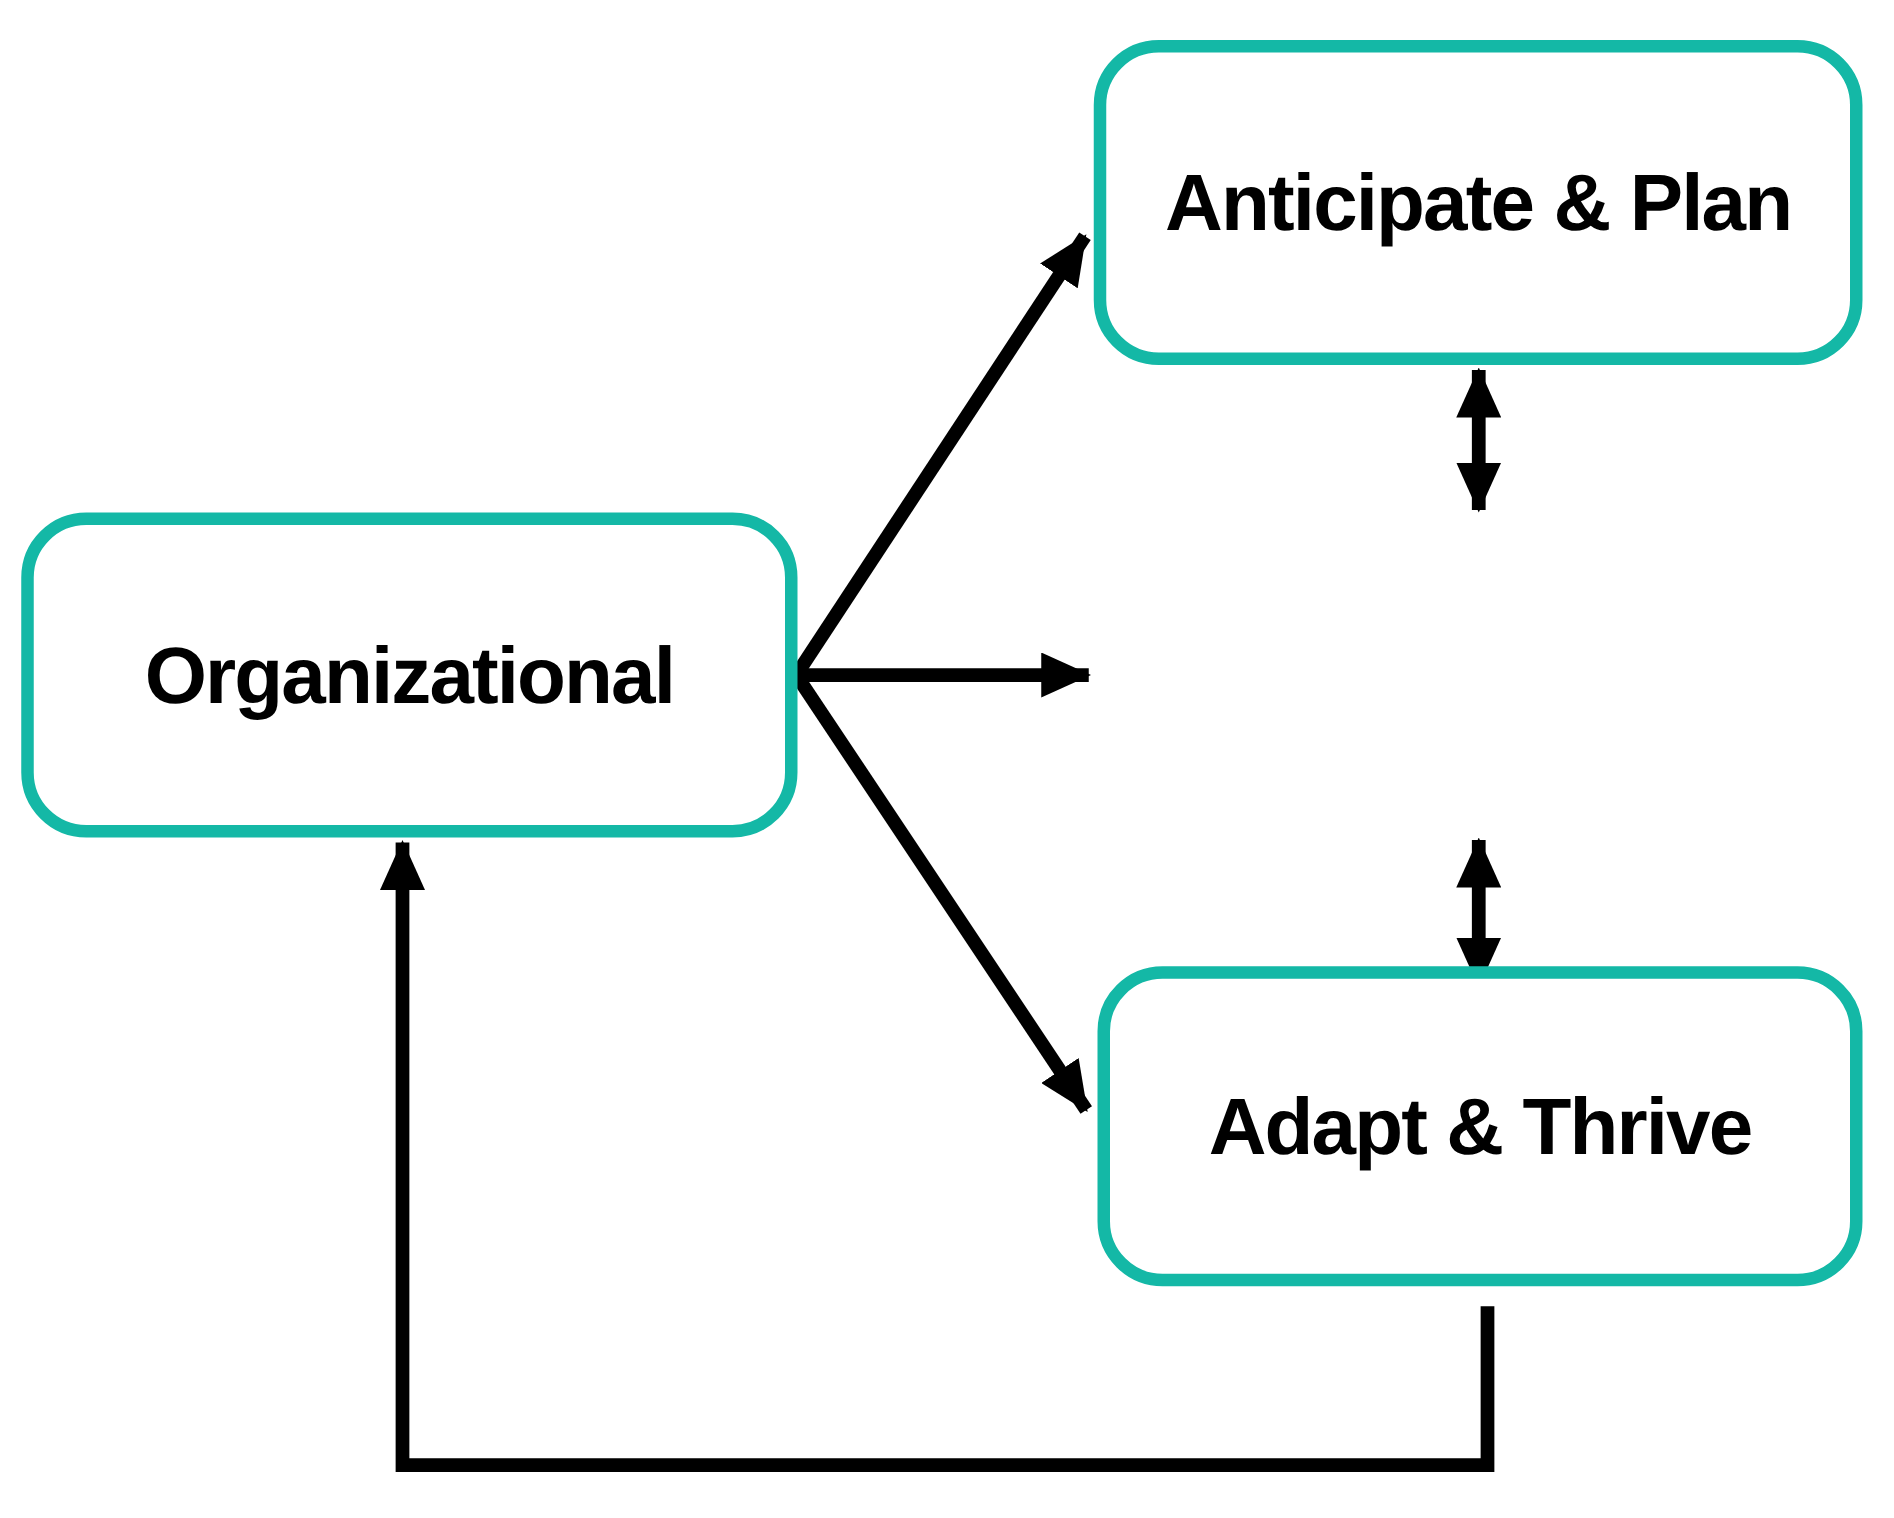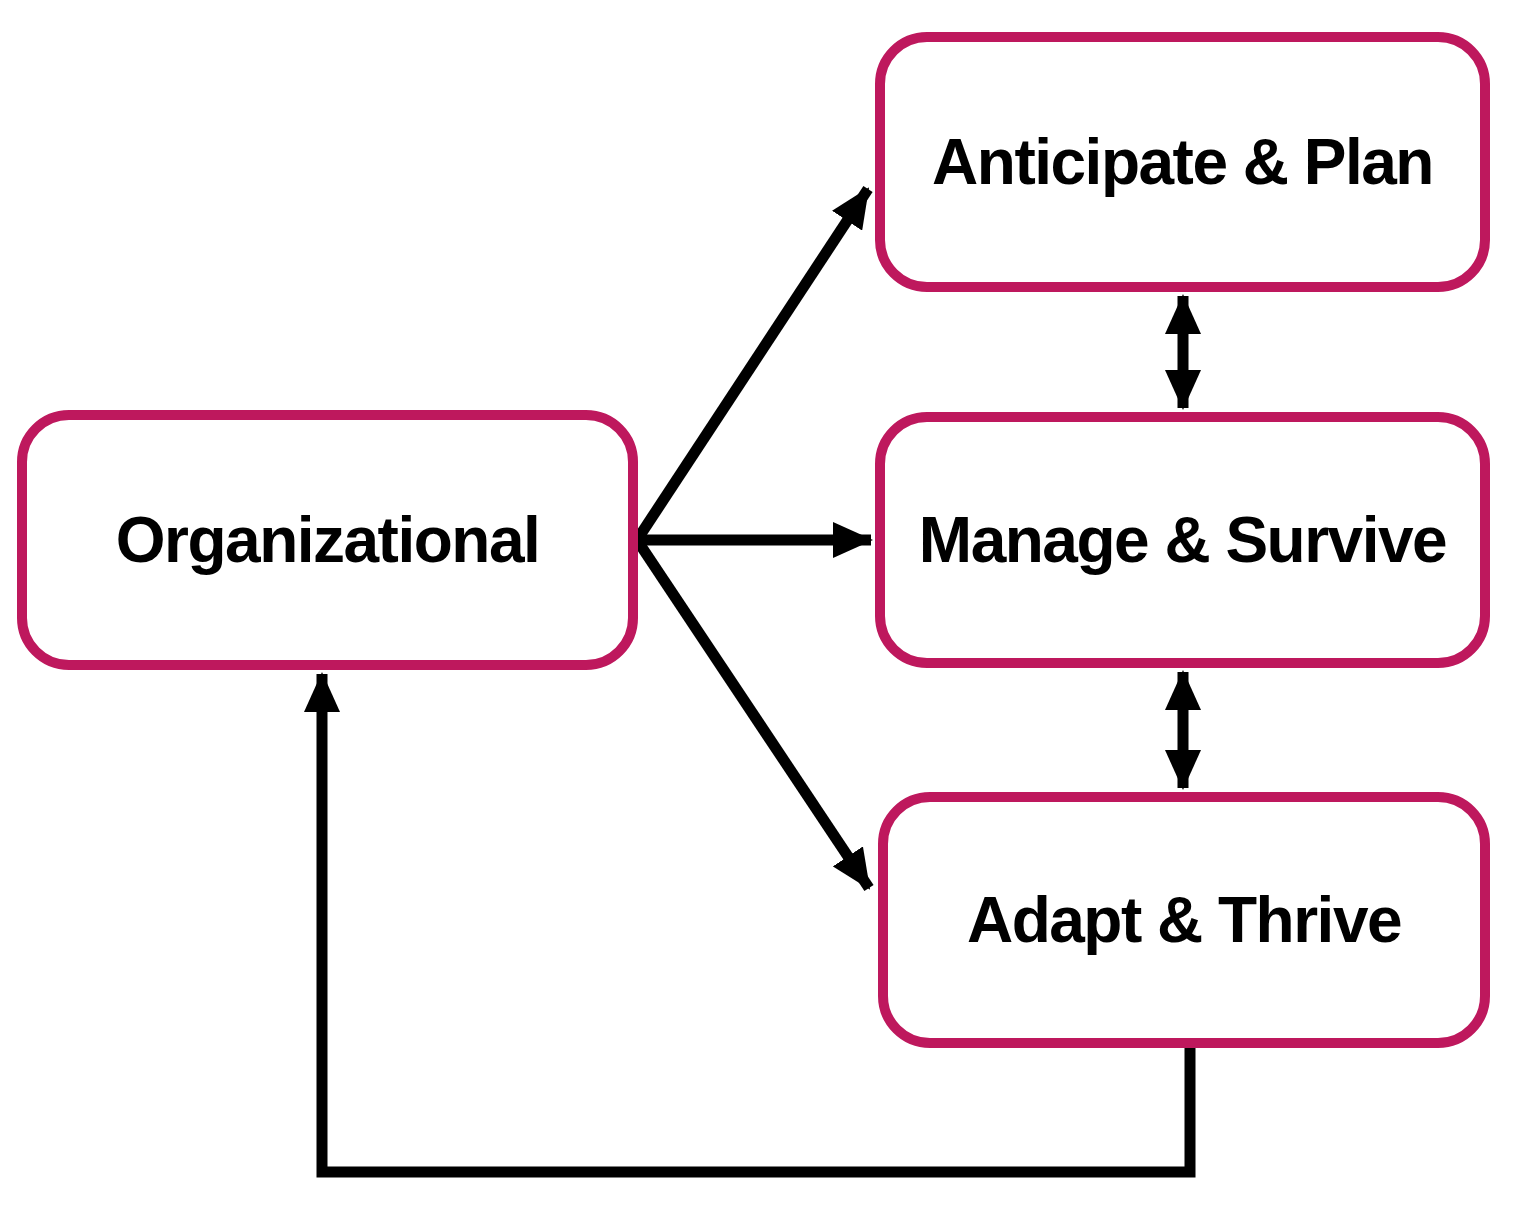--- a/index.html
+++ b/index.html
@@ -19,38 +19,38 @@
     position: absolute;
     left: 0;
     top: 0;
     z-index: 1;
   }
   .node {
     position: absolute;
     z-index: 2;
     box-sizing: border-box;
     background: #ffffff;
-    border: 10px solid #be185d;
+    border: 10px solid #14b8a6;
     border-radius: 52px;
     display: flex;
     flex-direction: column;
     align-items: center;
     justify-content: center;
     text-align: center;
     color: #000000;
     font-weight: bold;
     font-size: 64px;
     letter-spacing: -1.5px;
     line-height: 1.32;
     white-space: nowrap;
   }
   #node-resilience { left: 17px;  top: 410px; width: 621px; height: 260px; }
   #node-anticipate { left: 875px; top: 32px;  width: 615px; height: 260px; }
   #node-manage     { left: 875px; top: 412px; width: 615px; height: 256px; }
-  #node-adapt      { left: 878px; top: 792px; width: 612px; height: 256px; }
+  #node-adapt      { left: 878px; top: 773px; width: 612px; height: 256px; }
 </style>
 </head>
 <body>
 
 <div class="canvas">
 
   <svg class="edges" width="1515" height="1214" viewBox="0 0 1515 1214">
     <defs>
       <marker id="arrowhead" viewBox="0 0 40 36" refX="38" refY="18" markerWidth="40" markerHeight="36" markerUnits="userSpaceOnUse" orient="auto-start-reverse">
         <path d="M 0 0 L 40 18 L 0 36 Z" fill="#000000"></path>
@@ -68,21 +68,18 @@
   </svg>
 
   <div class="node" id="node-resilience">
     <span>Organizational</span>
   </div>
 
   <div class="node" id="node-anticipate">
     <span>Anticipate &amp; Plan</span>
   </div>
 
-  <div class="node" id="node-manage">
-    <span>Manage &amp; Survive</span>
-  </div>
 
   <div class="node" id="node-adapt">
     <span>Adapt &amp; Thrive</span>
   </div>
 
 </div>
 
 </body></html>

